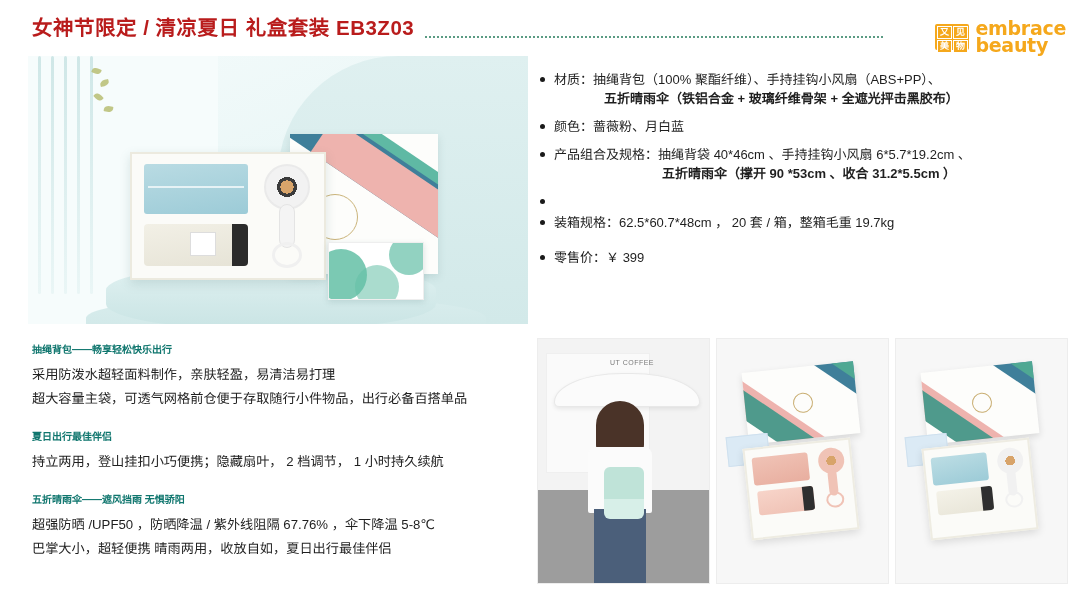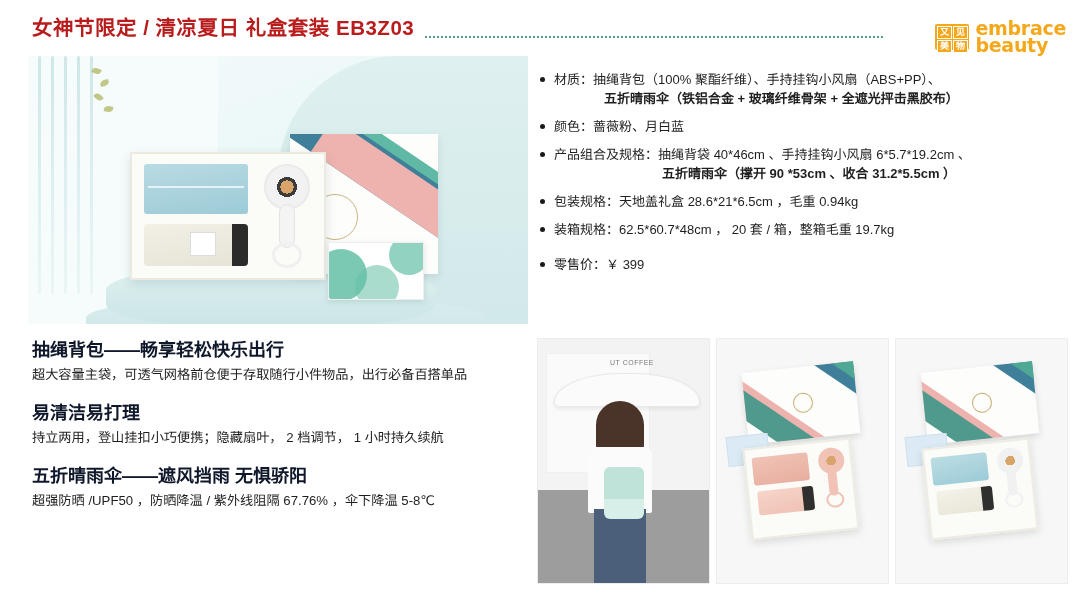--- a/index.html
+++ b/index.html
@@ -107,21 +107,21 @@
     background: #1a1a1a; margin-top: 7px; margin-right: 9px;
   }
   .spec-body { font-size: 13px; color: #1f1f1f; line-height: 19px; }
   .spec-body .ind { display: block; padding-left: 50px; font-weight: bold; }
   .spec-price { margin-top: 16px; }
 
   
   .features { position: absolute; left: 32px; top: 340px; width: 496px; }
   .feat { margin-bottom: 16px; }
   .feat-h {
-    font-size: 18px; font-weight: bold; color: #0f172a;
+    font-size: 10px; font-weight: bold; color: #0f766e;
     line-height: 20px; margin-bottom: 3px;
   }
   .feat-p { font-size: 13.2px; color: #1f1f1f; line-height: 24px; }
 
   
   .thumbs { position: absolute; left: 537px; top: 338px; display: flex; gap: 6px; }
   .thumb { width: 173px; height: 246px; background: #fff; border: 1px solid #ededed; position: relative; overflow: hidden; }
 
   
   .t1-bg { position:absolute; inset:0; background: linear-gradient(180deg,#f3f3f3 0 62%, #9d9d9d 62% 100%); }
@@ -251,23 +251,20 @@
     <div class="spec-li">
       <div class="spec-dot"></div>
       <div class="spec-body">
         <span>产品组合及规格：</span><span>抽绳背袋 40*46cm 、手持挂钩小风扇 6*5.7*19.2cm 、</span>
         <span class="ind" style="padding-left:108px">五折晴雨伞（撑开 90 *53cm 、收合 31.2*5.5cm ）</span>
       </div>
     </div>
 
     <div class="spec-li">
       <div class="spec-dot"></div>
-      <div class="spec-body">
-        <span>包装规格：</span><span>天地盖礼盒 28.6*21*6.5cm ，毛重 0.94kg</span>
-      </div>
     </div>
 
     <div class="spec-li">
       <div class="spec-dot"></div>
       <div class="spec-body">
         <span>装箱规格：</span><span>62.5*60.7*48cm ， 20 套 / 箱，整箱毛重 19.7kg</span>
       </div>
     </div>
 
     <div class="spec-li spec-price">
@@ -275,31 +272,33 @@
       <div class="spec-body">
         <span>零售价：</span><span>￥ 399</span>
       </div>
     </div>
   </div>
 
   <div class="features">
 
     <div class="feat">
       <div class="feat-h">抽绳背包——畅享轻松快乐出行</div>
+      <div class="feat-p">采用防泼水超轻面料制作，亲肤轻盈，易清洁易打理</div>
       <div class="feat-p">超大容量主袋，可透气网格前仓便于存取随行小件物品，出行必备百搭单品</div>
     </div>
 
     <div class="feat">
-      <div class="feat-h">易清洁易打理</div>
+      <div class="feat-h">夏日出行最佳伴侣</div>
       <div class="feat-p">持立两用，登山挂扣小巧便携；隐藏扇叶， 2 档调节， 1 小时持久续航</div>
     </div>
 
     <div class="feat">
       <div class="feat-h">五折晴雨伞——遮风挡雨 无惧骄阳</div>
       <div class="feat-p">超强防晒 /UPF50 ，防晒降温 / 紫外线阻隔 67.76% ，伞下降温 5-8℃</div>
+      <div class="feat-p">巴掌大小，超轻便携  晴雨两用，收放自如，夏日出行最佳伴侣</div>
     </div>
   </div>
 
   <div class="thumbs">
 
     <div class="thumb">
       <div class="t1-bg"></div>
       <div class="t1-wall"></div>
       <div class="t1-brand">UT COFFEE</div>
       <div class="t1-umb"></div>

